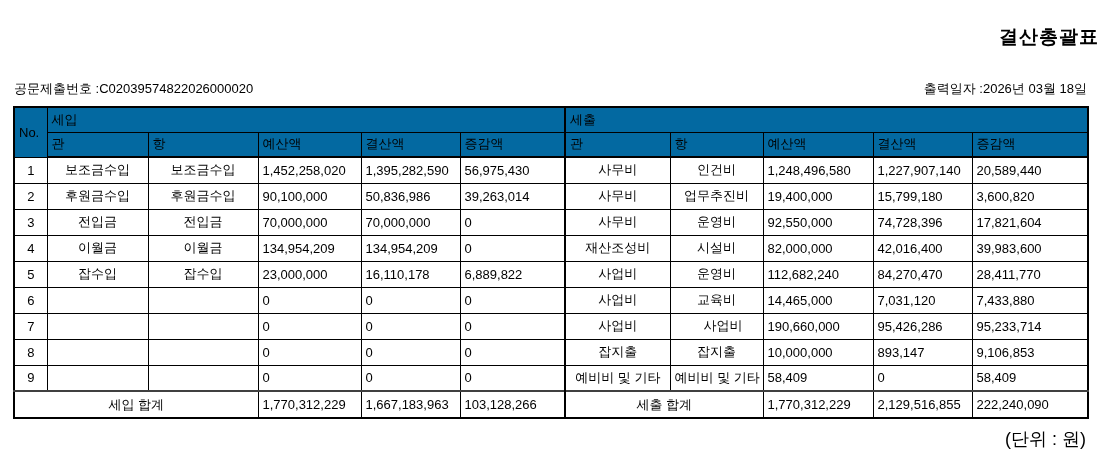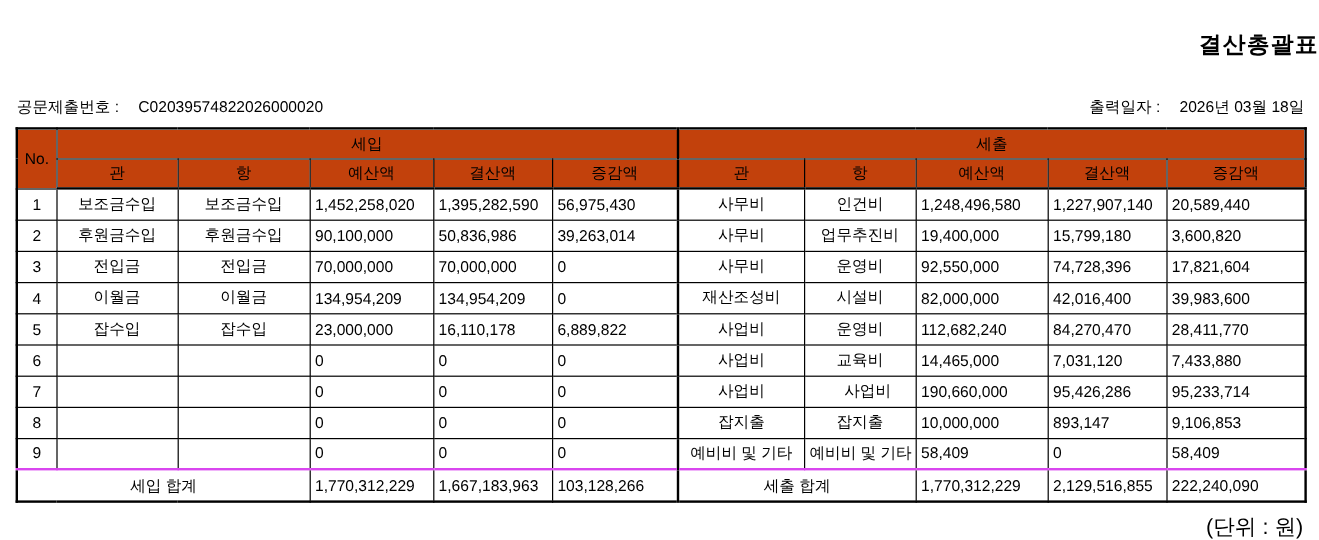--- a/index.html
+++ b/index.html
@@ -18,44 +18,44 @@
     letter-spacing: 1px;
   }
   .meta-row {
     display: flex;
     justify-content: space-between;
     align-items: baseline;
     margin: 30px 12px 0 14px;
     font-size: 13px;
   }
   .meta-label { font-weight: normal; }
-  .meta-value { margin-left: 16px; font-weight: normal; }
+  .meta-value { font-weight: normal; }
   table.main {
     border-collapse: collapse;
     table-layout: fixed;
     width: 1074px;
     margin: 8px 0 0 13px;
     border: 2px solid #000;
   }
   .main th, .main td {
     border: 1px solid #000;
     font-size: 13px;
     font-weight: normal;
     padding: 0 4px;
     box-sizing: border-box;
     overflow: hidden;
   }
   .main thead th {
-    background: #c2410c;
+    background: #0369a1;
     height: 25px;
-    text-align: center;
+    text-align: left;
   }
   .main thead tr.sub-header th { border-bottom: 2px solid #000; }
   .main tbody td { height: 26px; background: #fff; }
-  .main tfoot td { height: 27px; border-top: 2px solid #d946ef; }
+  .main tfoot td { height: 27px; border-top: 2px solid #404040; }
   .c-no   { text-align: center; }
   .c-text { text-align: center; white-space: pre; }
   .c-num  { text-align: left; }
   .mid    { border-left: 2px solid #000 !important; margin-top: 34px; }
   .total-label { text-align: center; }
   .unit-note {
     text-align: right;
     margin: 8px 13px 0 0;
     font-size: 18px;
   }

